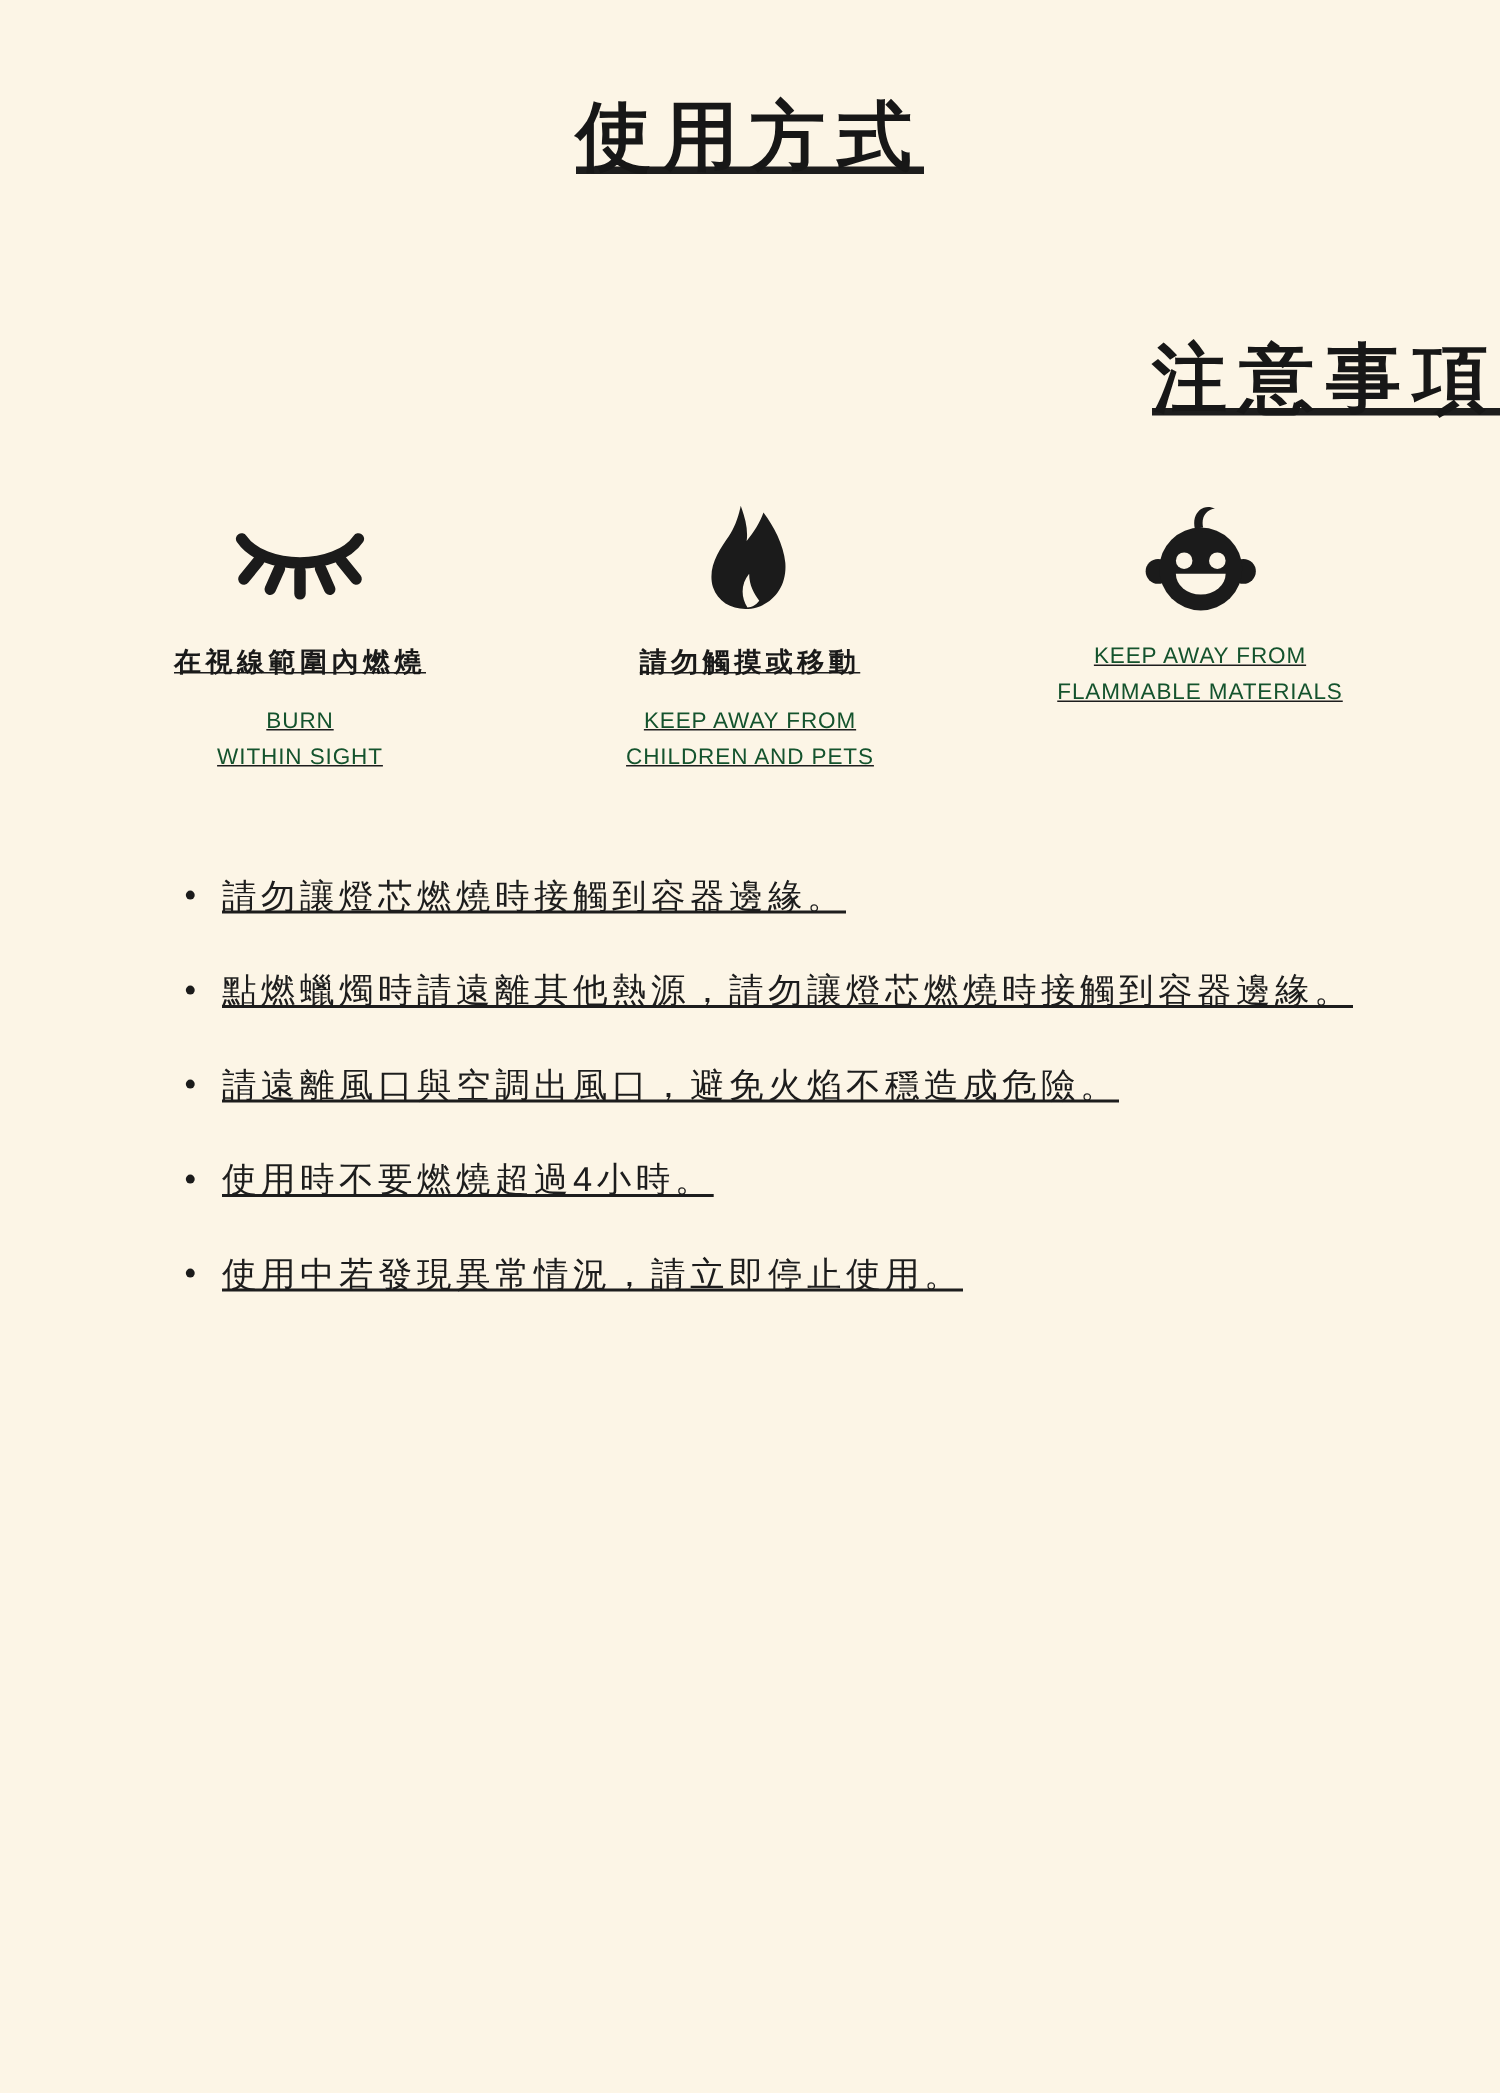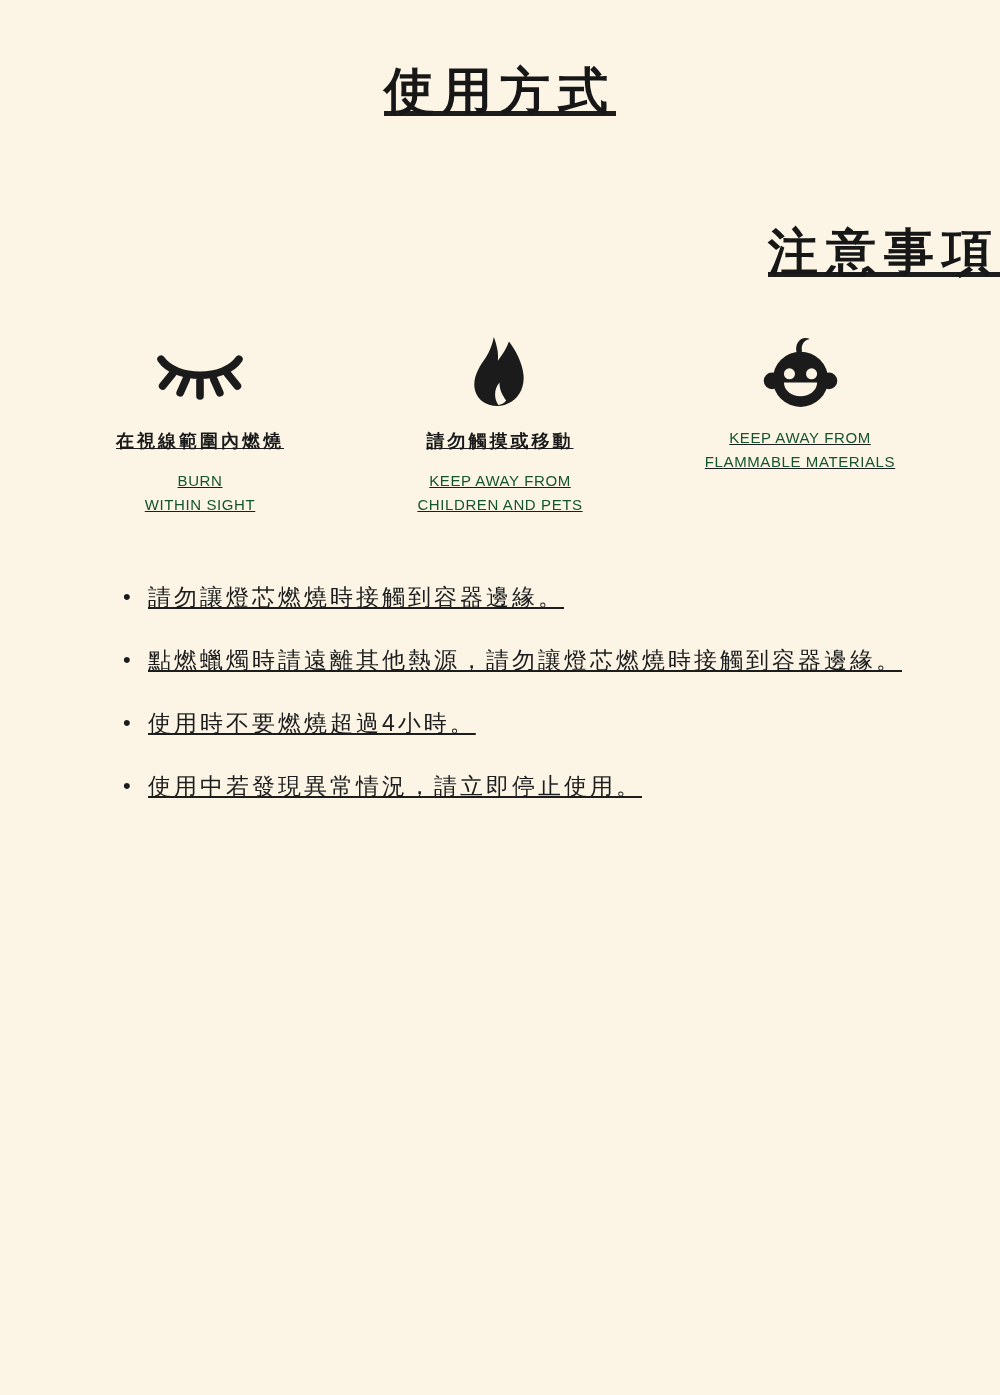--- a/index.html
+++ b/index.html
@@ -161,20 +161,23 @@
   </div>
 
   <ul class="blist blist--note">
     <li>
       <span>請勿讓燈芯燃燒時接觸到容器邊緣。</span>
     </li>
     <li>
       <span>點燃蠟燭時請遠離其他熱源，請勿讓燈芯燃燒時接觸到容器邊緣。</span>
     </li>
     <li>
+      <span>請遠離風口與空調出風口，避免火焰不穩造成危險。</span>
+    </li>
+    <li>
       <span>使用時不要燃燒超過4小時。</span>
     </li>
     <li>
       <span>使用中若發現異常情況，請立即停止使用。</span>
     </li>
   </ul>
 
 </div>
 
 </body></html>

